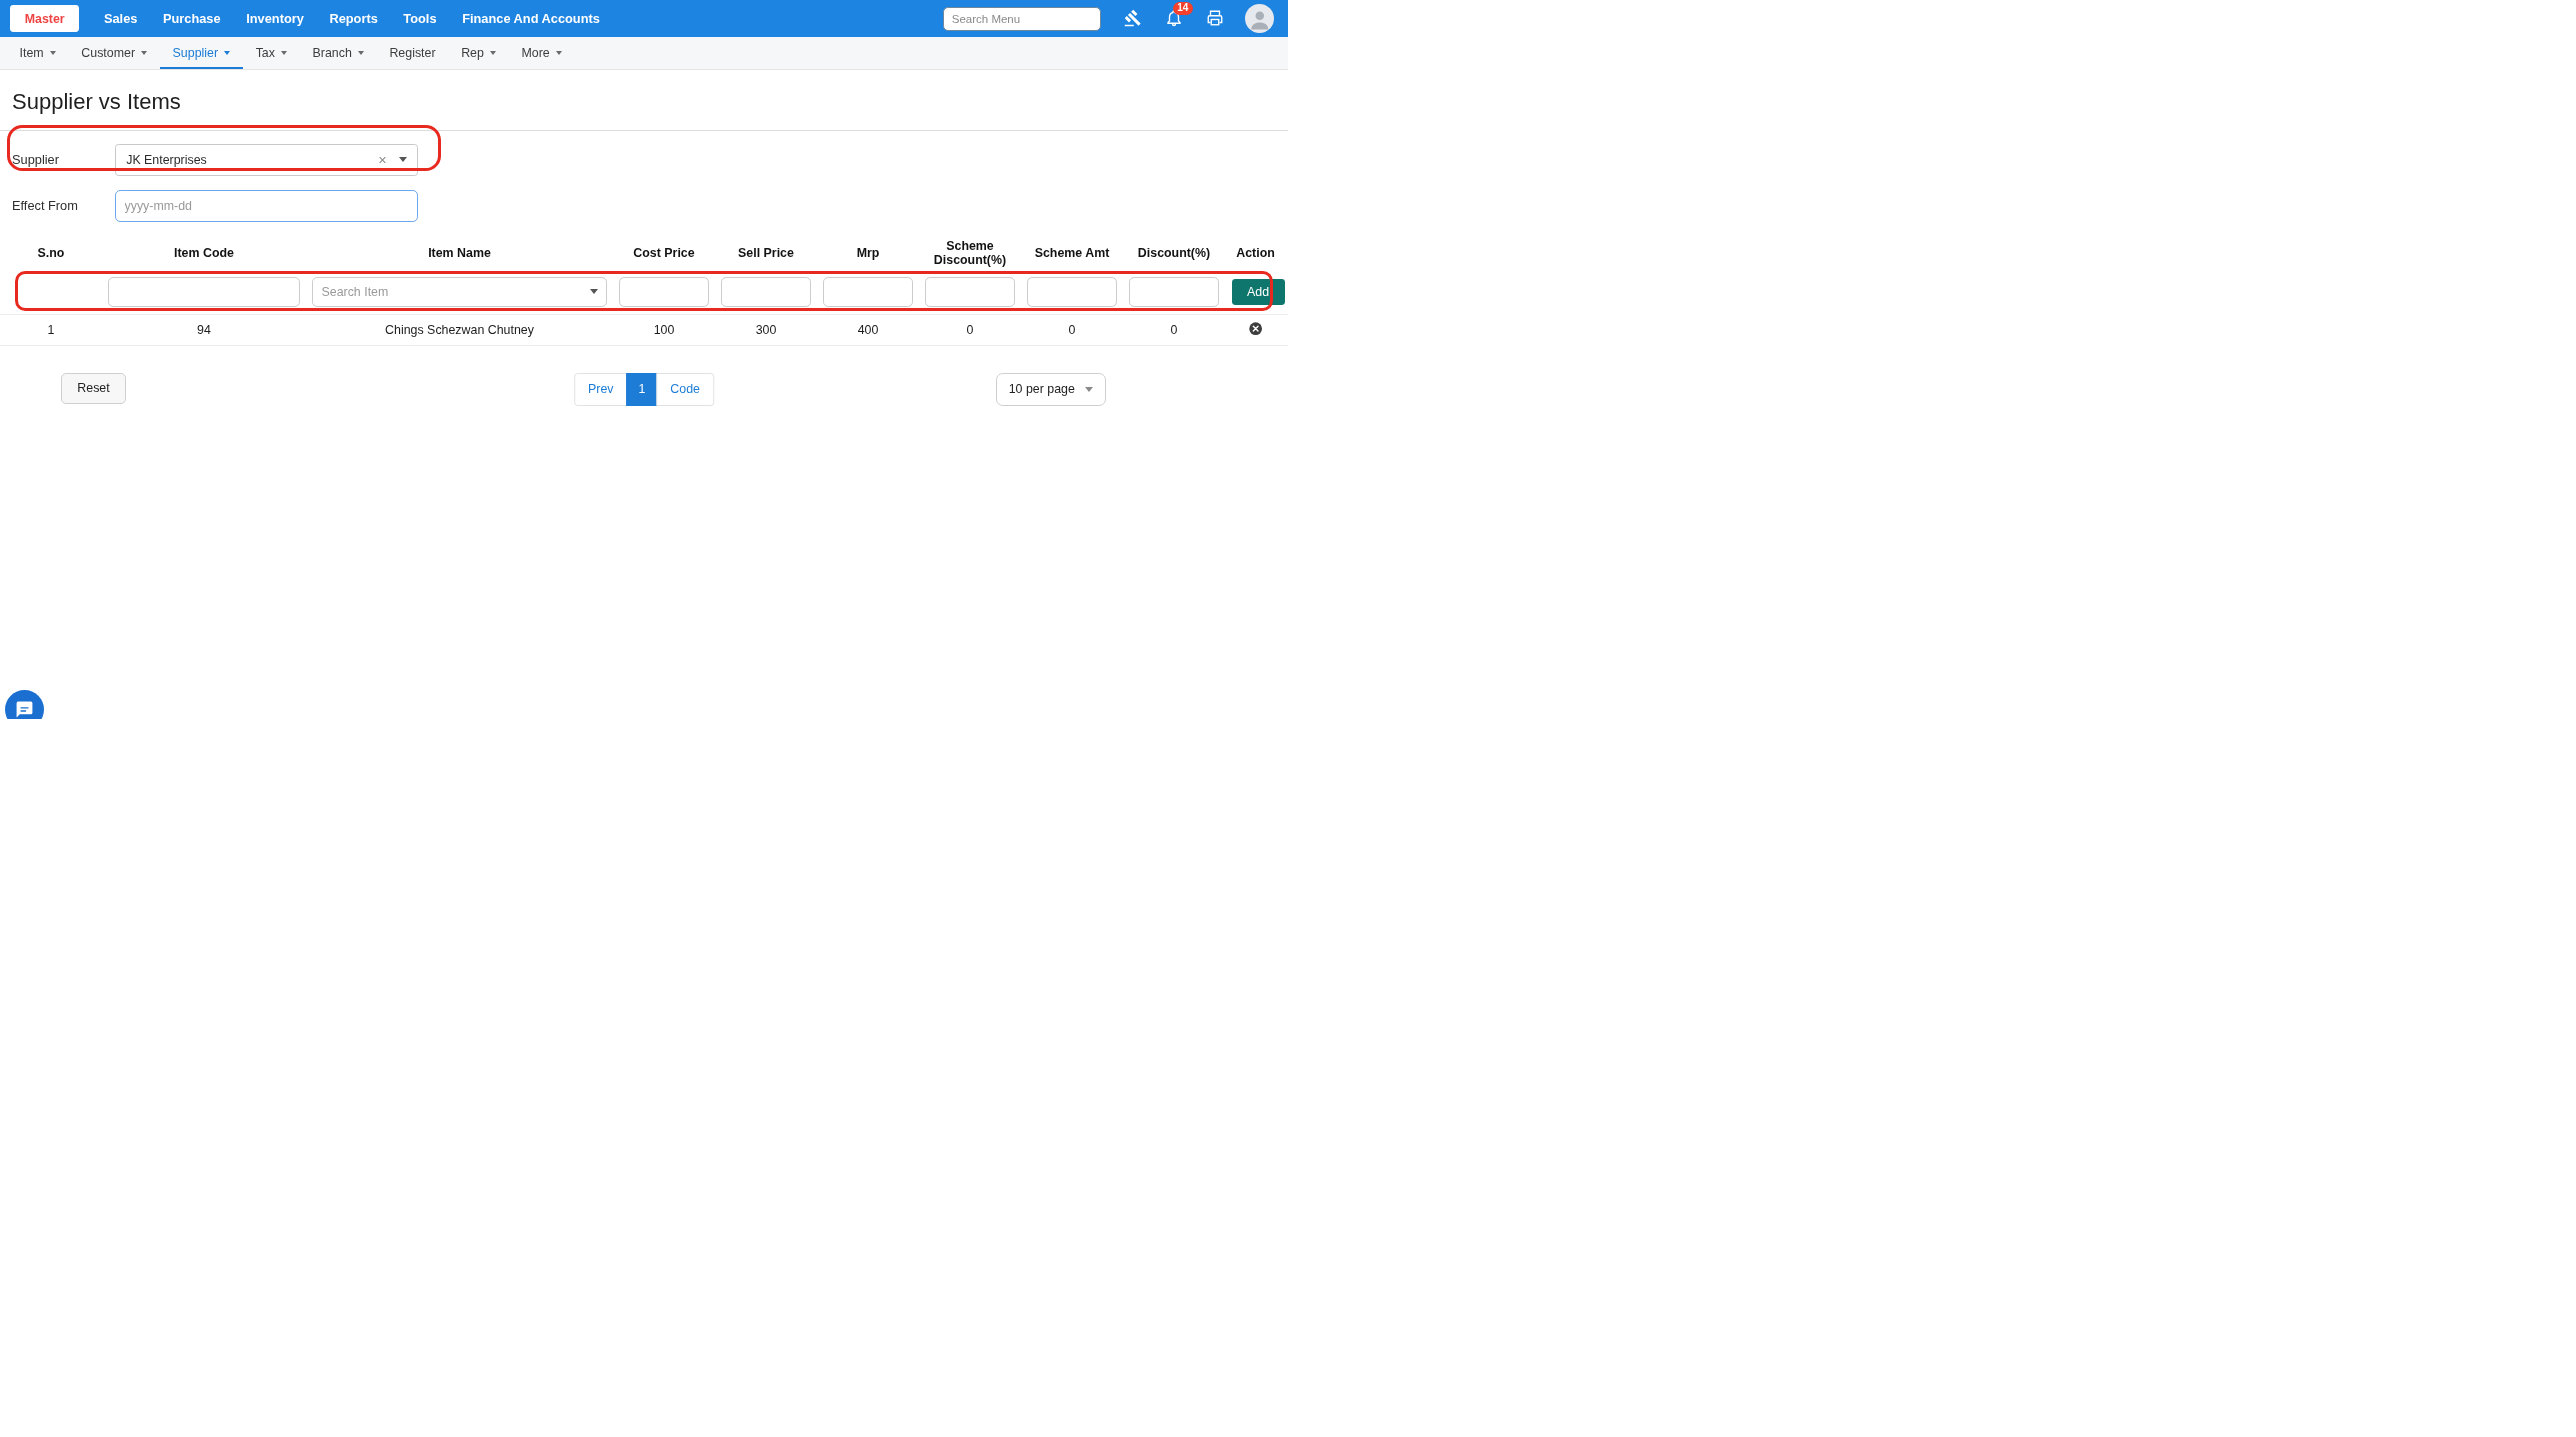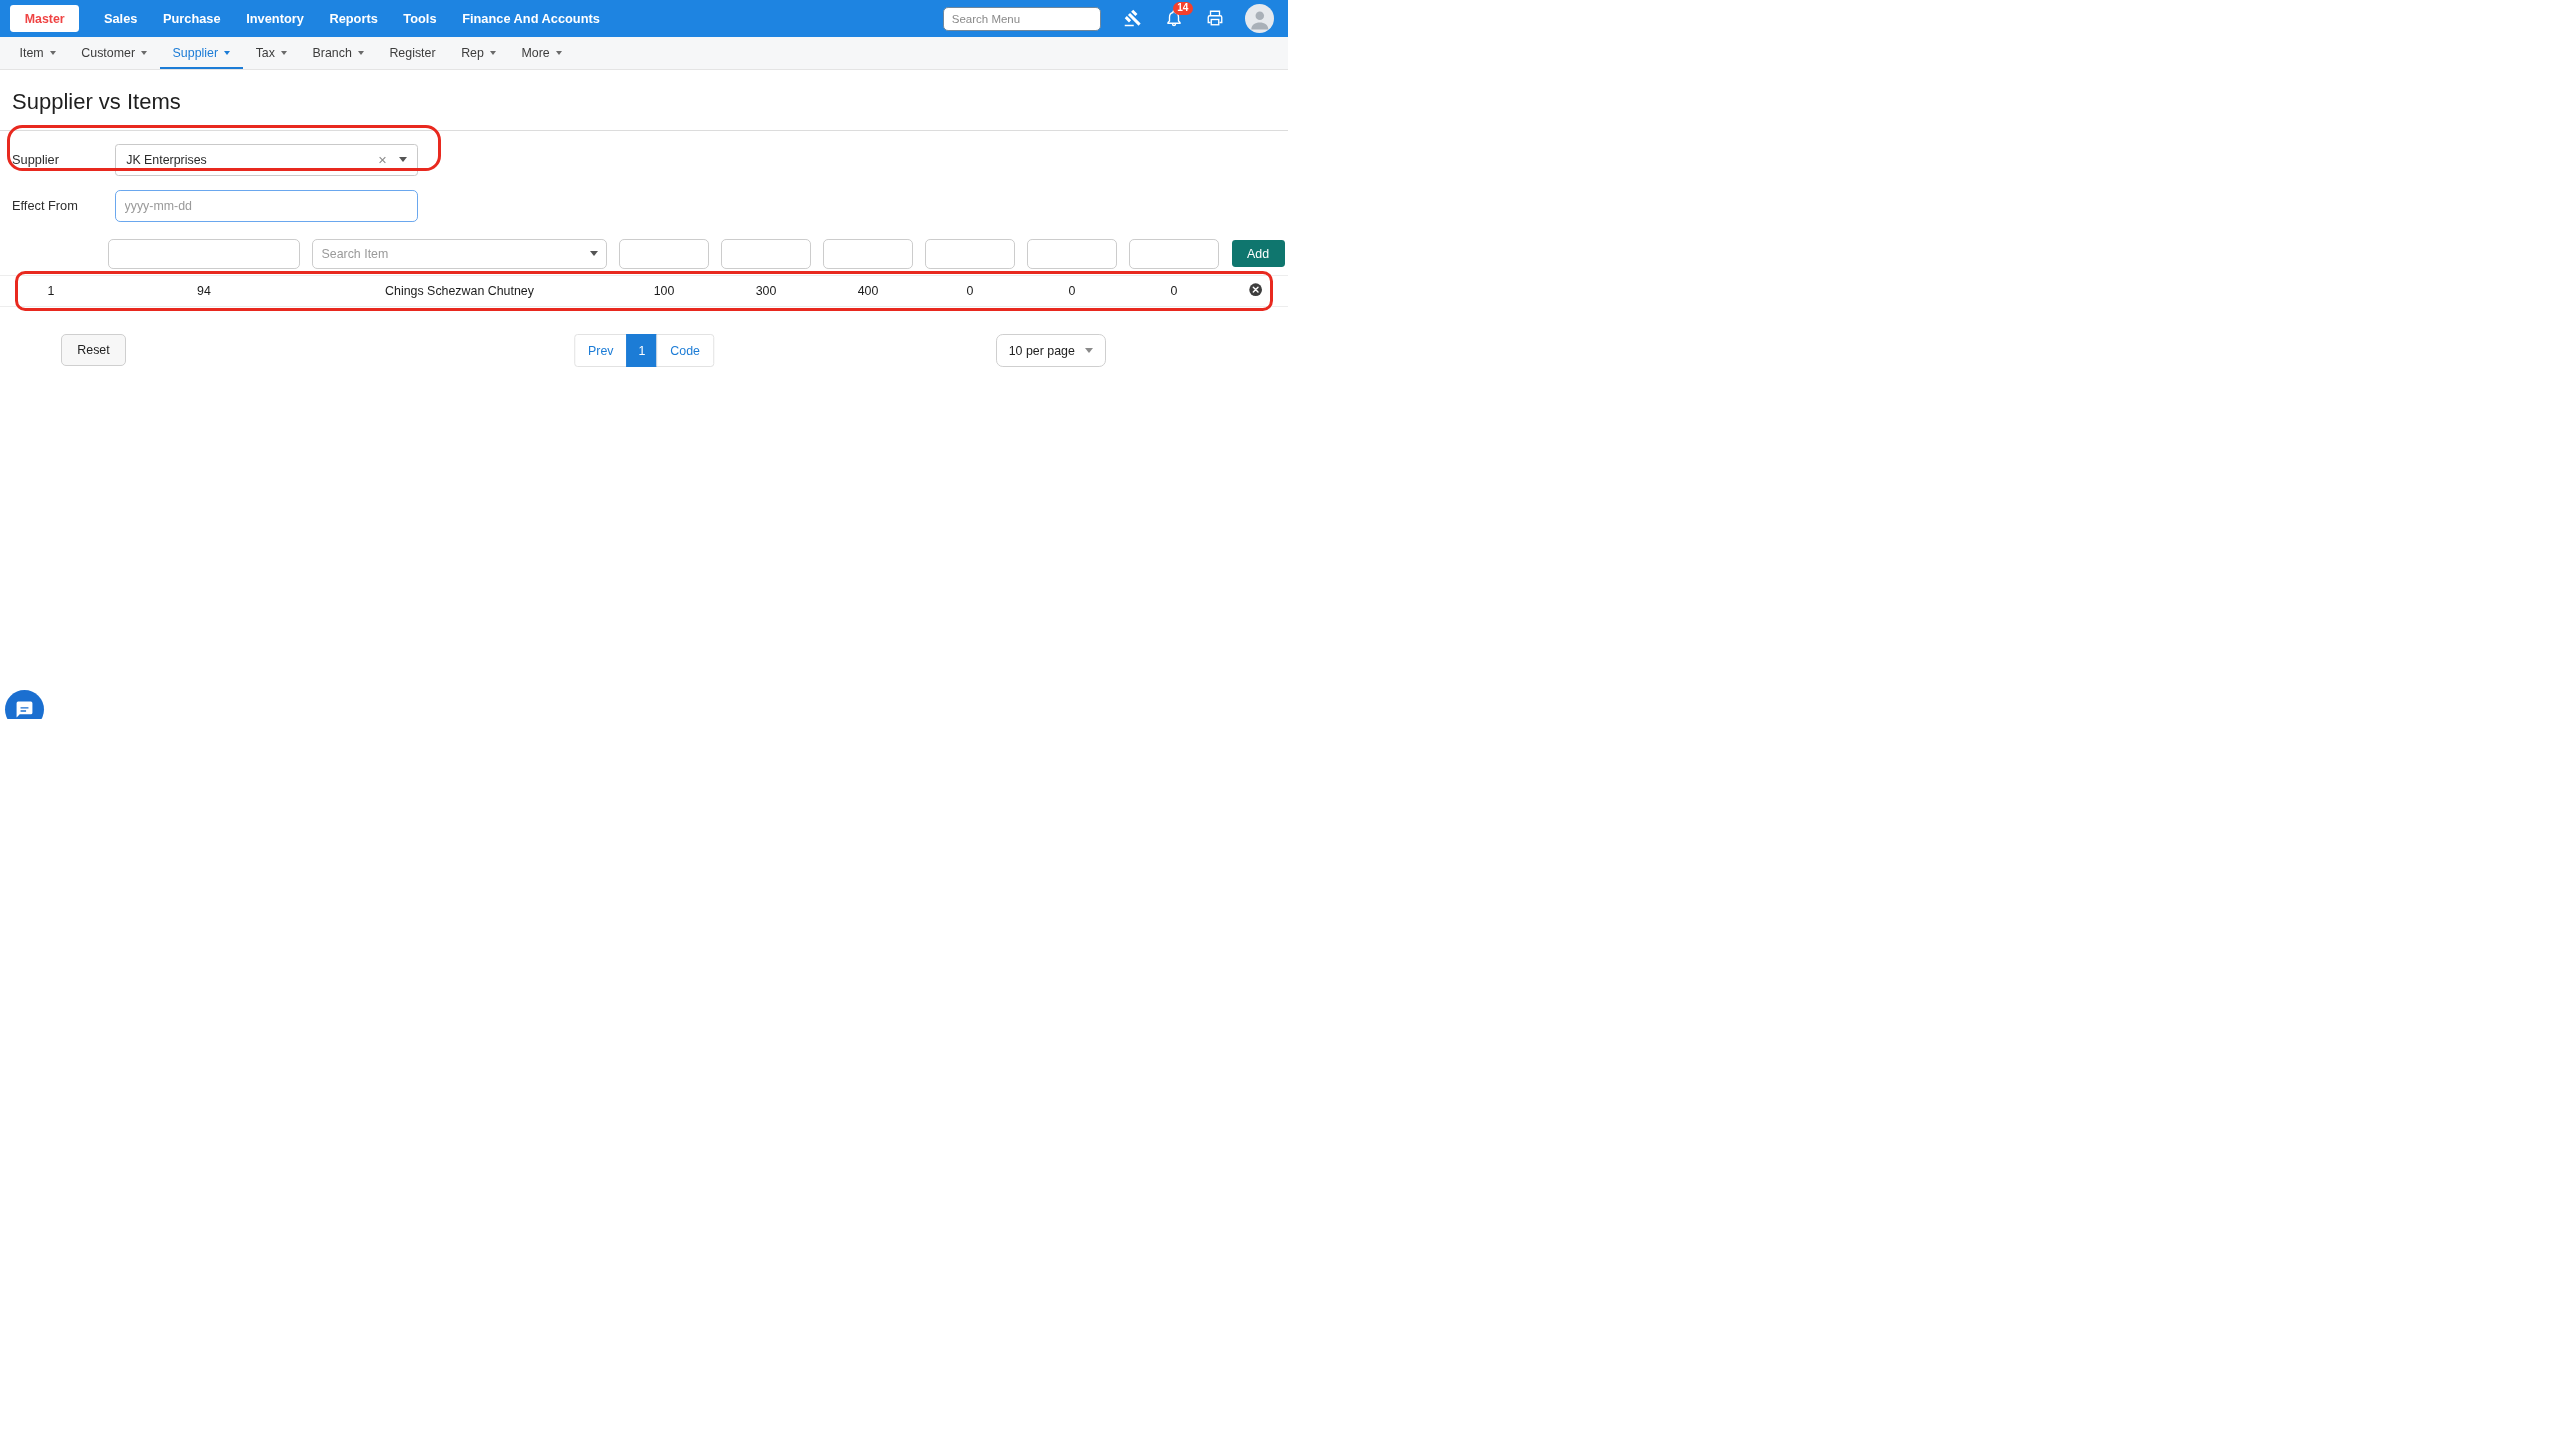--- a/index.html
+++ b/index.html
@@ -238,20 +238,32 @@
   </div>
 </div>
 
 <div class="form-row effect-row">
   <span class="form-label">Effect From</span>
   <input class="date-input" type="text" placeholder="yyyy-mm-dd" style="">
 </div>
 
 <div class="grid">
 
+  <div class="grid-row head-row">
+    <div class="col-sno">S.no</div>
+    <div class="col-code">Item Code</div>
+    <div class="col-name">Item Name</div>
+    <div class="col-num">Cost Price</div>
+    <div class="col-num">Sell Price</div>
+    <div class="col-num">Mrp</div>
+    <div class="col-num">Scheme Discount(%)</div>
+    <div class="col-num">Scheme Amt</div>
+    <div class="col-num">Discount(%)</div>
+    <div class="col-action">Action</div>
+  </div>
 
   <div class="grid-row filter-row">
     <div class="col-sno"></div>
     <div class="col-code">
       <input class="filter-input" type="text" style="">
     </div>
     <div class="col-name">
       <span class="search-item-box">
         <span class="grow">Search Item</span>
         <span class="select-caret"></span>

